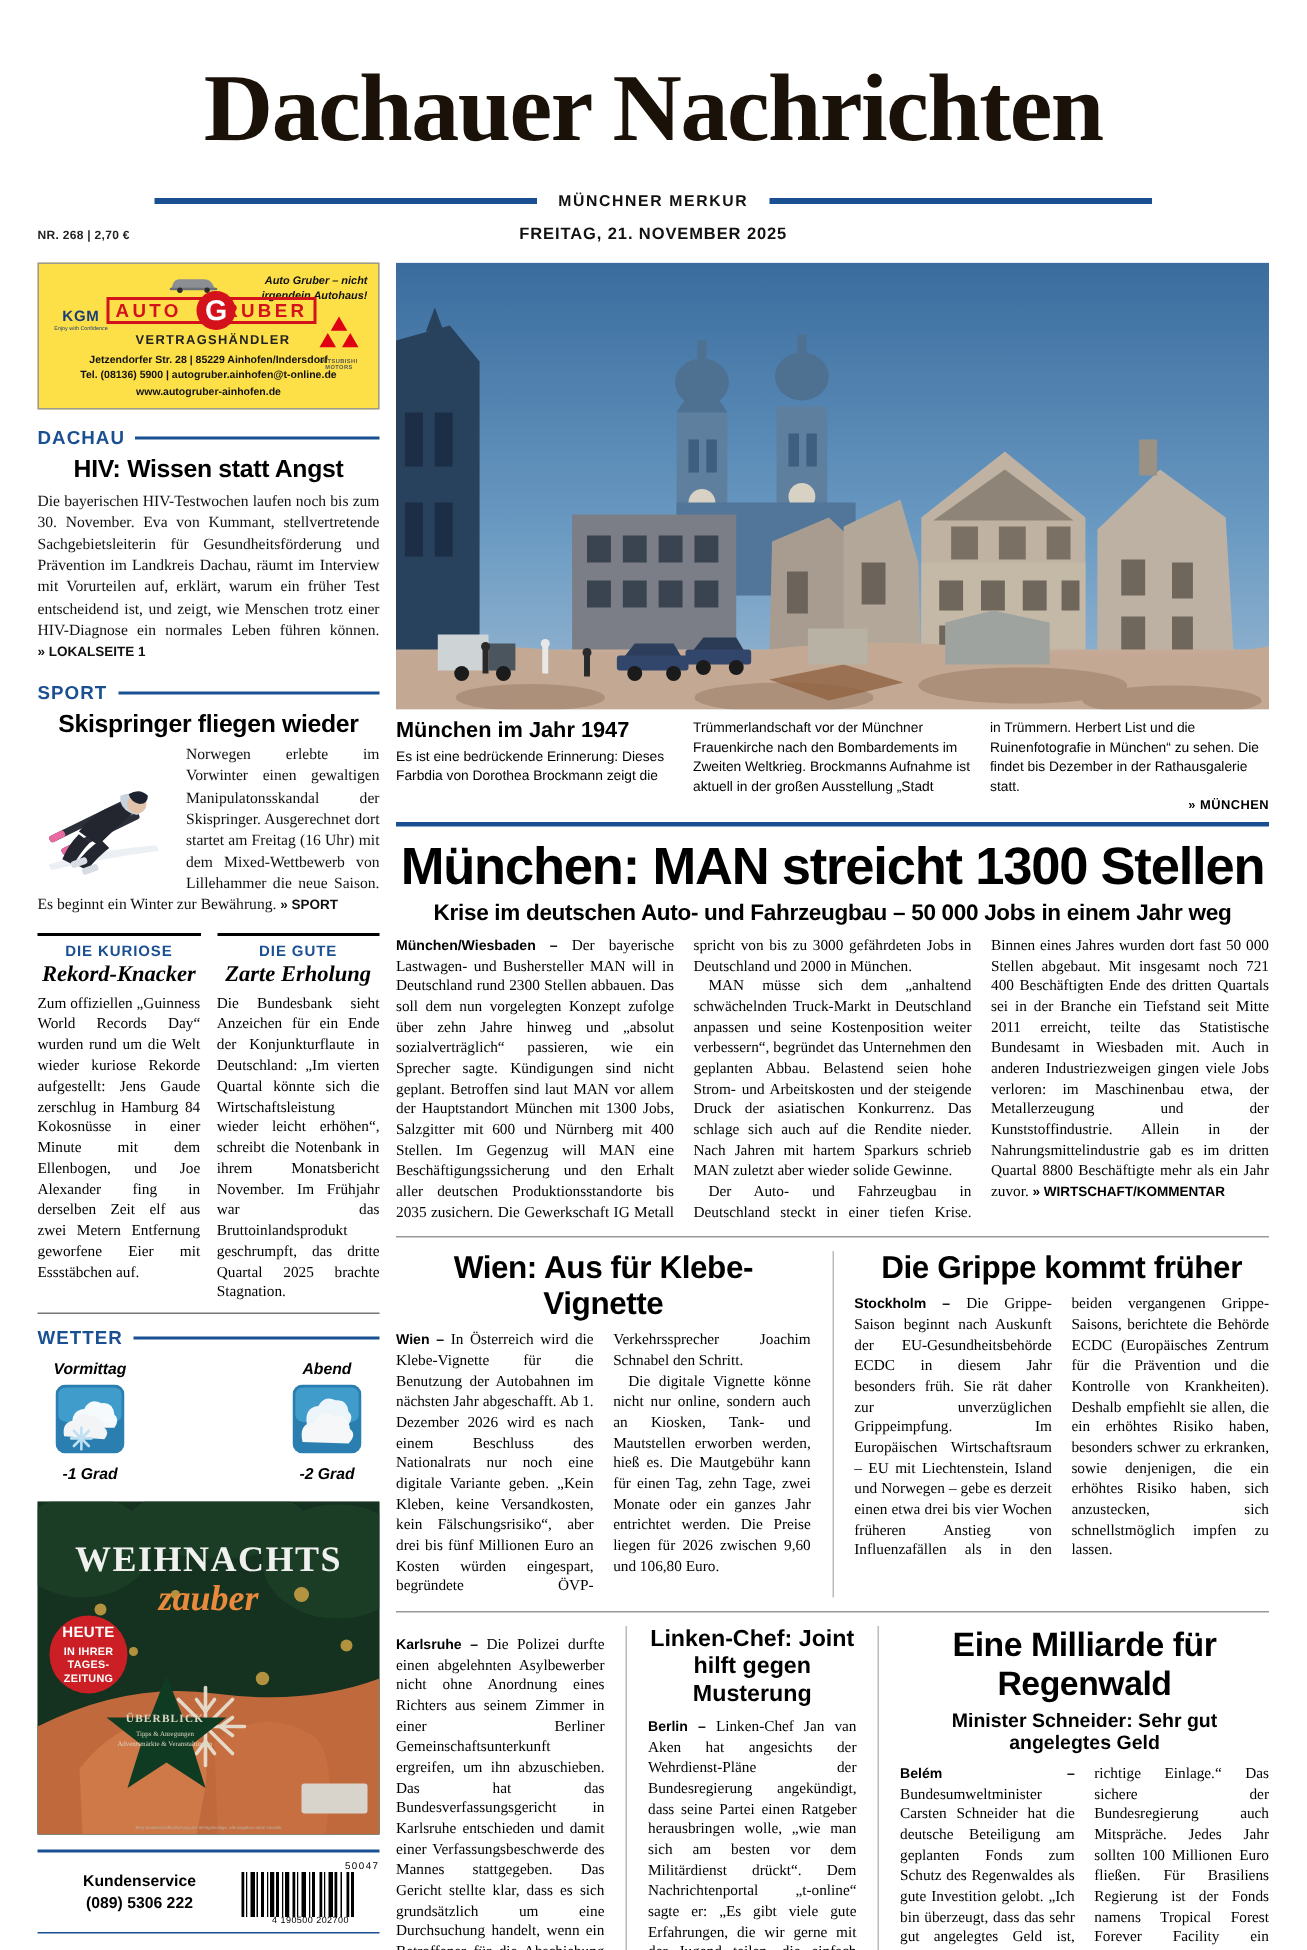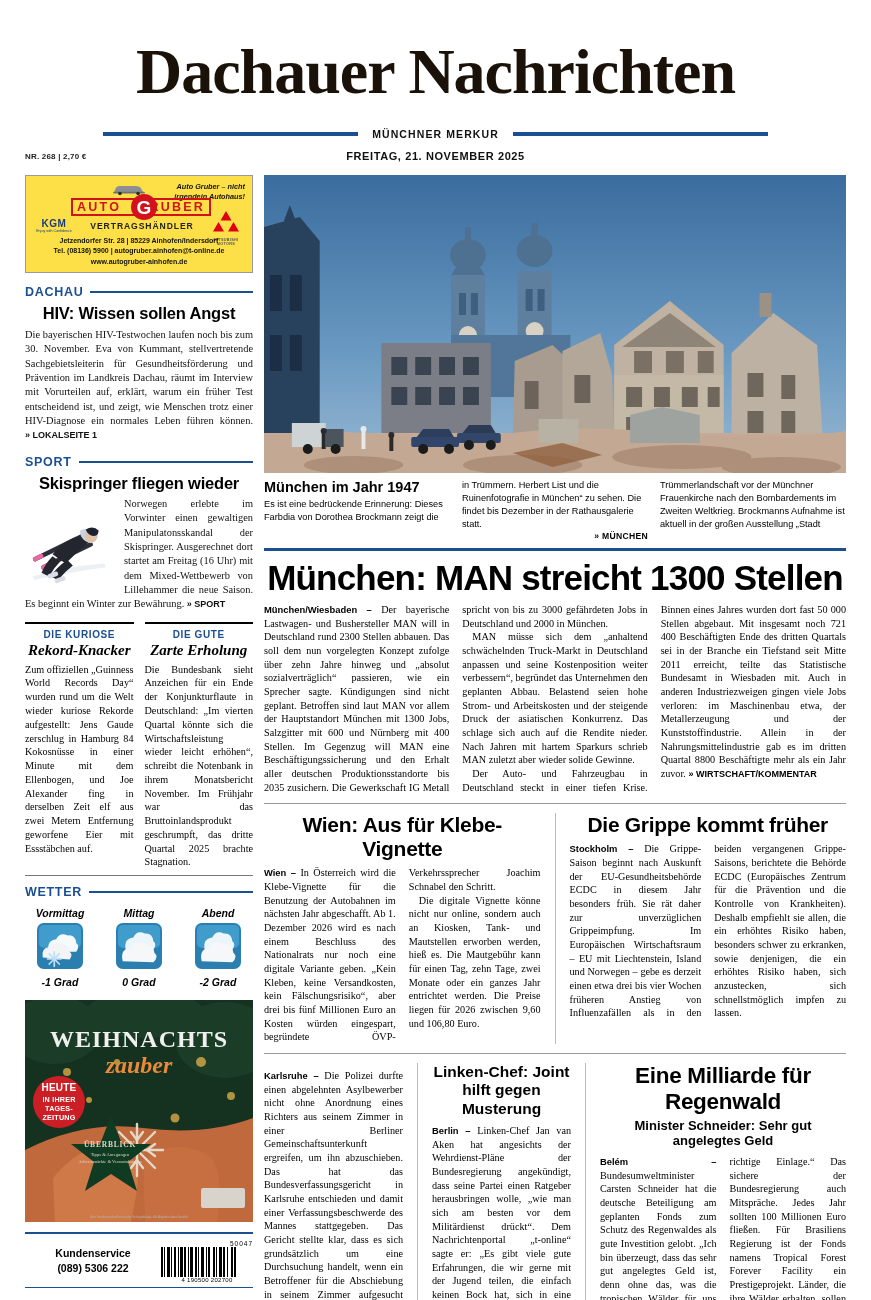--- a/index.html
+++ b/index.html
@@ -83,21 +83,21 @@
     position:absolute; left:60px; top:-4px; width:26px; height:26px;
     border-radius:50%; background:#d4121c; color:#fff; font-size:19px;
     font-weight:bold; display:flex; align-items:center; justify-content:center;
     line-height:1;
   }
   .ad-vertrag {
     position:absolute; left:52px; top:45px; width:128px; text-align:center;
     font-size:8.6px; font-weight:bold; letter-spacing:.9px; color:#222;
   }
   .ad-kgm {
-    position:absolute; left:8px; top:42px; width:40px; text-align:center;
+    position:absolute; left:8px; top:30px; width:40px; text-align:center;
   }
   .ad-kgm-t { font-size:10px; font-weight:bold; color:#1a3c7a; letter-spacing:.5px;}
   .ad-kgm-s { font-size:3.6px; color:#1a3c7a; }
   .ad-mitsu { position:absolute; right:6px; top:34px; width:40px; text-align:center; }
   .ad-mitsu-s { font-size:3.8px; font-weight:bold; color:#555; letter-spacing:.3px; }
   .ad-addr {
     position:absolute; left:6px; right:6px; bottom:5px; text-align:center;
     font-size:7px; font-weight:bold; line-height:1.5; color:#111;
   }
 
@@ -296,21 +296,21 @@
           <div>Jetzendorfer Str. 28 | 85229 Ainhofen/Indersdorf</div>
           <div>Tel. (08136) 5900 | autogruber.ainhofen@t-online.de</div>
           <div>www.autogruber-ainhofen.de</div>
         </div>
       </div>
 
       <div class="section-head">
         <div class="section-label">DACHAU</div>
         <div class="section-rule"></div>
       </div>
-      <div class="left-headline">HIV: Wissen sollen Angst</div>
+      <div class="left-headline">HIV: Wissen statt Angst</div>
       <div class="serif-body"><span>Die bayerischen HIV-Testwochen laufen noch bis zum 30. November. Eva von Kummant, stellvertretende Sachgebietsleiterin für Gesundheitsförderung und Prävention im Landkreis Dachau, räumt im Interview mit Vorurteilen auf, erklärt, warum ein früher Test entscheidend ist, und zeigt, wie Menschen trotz einer HIV-Diagnose ein normales Leben führen können.</span> <span class="ref">» LOKALSEITE 1</span></div>
 
       <div class="section-head">
         <div class="section-label">SPORT</div>
         <div class="section-rule"></div>
       </div>
       <div class="left-headline">Skispringer fliegen wieder</div>
       <div class="sport-flow">
         <svg class="ski-img" viewBox="0 0 100 104">
           <rect width="100" height="104" fill="#fff"></rect>
@@ -368,32 +368,20 @@
             <g stroke="#bfe0f2" stroke-width="1.8" stroke-linecap="round">
               <line x1="18" y1="30" x2="18" y2="45"></line>
               <line x1="11" y1="37.5" x2="25" y2="37.5"></line>
               <line x1="12.8" y1="32.2" x2="23.2" y2="42.8"></line>
               <line x1="23.2" y1="32.2" x2="12.8" y2="42.8"></line>
             </g>
           </svg>
           <div class="w-temp">-1 Grad</div>
         </div>
         <div class="w-cell">
-          <div class="w-label">Mittag</div>
-          <svg class="w-icon" viewBox="0 0 48 48">
-            <rect width="48" height="48" rx="7" fill="#2b7fb0"></rect>
-            <rect x="2" y="2" width="44" height="24" rx="5" fill="#3f9ccb"></rect>
-            <g fill="#fff">
-              <path d="M10 28 Q8 16 18 15 Q22 7 30 11 Q38 10 39 19 Q43 22 39 28 Z" opacity=".9"></path>
-              <path d="M7 40 Q4 27 15 26 Q20 17 29 22 Q39 21 40 31 Q45 35 39 41 Z" fill="#f6f7f8"></path>
-            </g>
-          </svg>
-          <div class="w-temp">0 Grad</div>
-        </div>
-        <div class="w-cell">
           <div class="w-label">Abend</div>
           <svg class="w-icon" viewBox="0 0 48 48">
             <rect width="48" height="48" rx="7" fill="#2b7fb0"></rect>
             <rect x="2" y="2" width="44" height="24" rx="5" fill="#3f9ccb"></rect>
             <g fill="#fff">
               <path d="M10 28 Q8 16 18 15 Q22 7 30 11 Q38 10 39 19 Q43 22 39 28 Z" opacity=".9"></path>
               <path d="M7 40 Q4 27 15 26 Q20 17 29 22 Q39 21 40 31 Q45 35 39 41 Z" fill="#f6f7f8"></path>
             </g>
           </svg>
           <div class="w-temp">-2 Grad</div>
@@ -651,30 +639,31 @@
           </g>
         </svg>
       </div>
 
       <div class="caption-grid">
         <div class="cap-col">
           <div class="cap-title">München im Jahr 1947</div>
           <div class="cap-body">Es ist eine bedrückende Erinnerung: Dieses Farbdia von Dorothea Brockmann zeigt die</div>
         </div>
         <div class="cap-col">
+          <div class="cap-body">Trümmerlandschaft vor der Münchner Frauenkirche nach den Bombardements im Zweiten Weltkrieg. Brockmanns Aufnahme ist aktuell in der großen Ausstellung „Stadt</div>
+        </div>
+        <div class="cap-col">
           <div class="cap-body">in Trümmern. Herbert List und die Ruinenfotografie in München“ zu sehen. Die findet bis Dezember in der Rathausgalerie statt.</div>
           <div class="cap-ref">» MÜNCHEN</div>
         </div>
-        <div class="cap-col">
-          <div class="cap-body">Trümmerlandschaft vor der Münchner Frauenkirche nach den Bombardements im Zweiten Weltkrieg. Brockmanns Aufnahme ist aktuell in der großen Ausstellung „Stadt</div>
-        </div>
       </div>
       <div class="rule-thick-blue"></div>
 
       <div class="lead-headline">München: MAN streicht 1300 Stellen</div>
+      <div class="lead-sub">Krise im deutschen Auto- und Fahrzeugbau – 50 000 Jobs in einem Jahr weg</div>
       <div class="cols-3 art-body">
         <p class="first"><span class="dateline">München/Wiesbaden –</span><span> Der bayerische Lastwagen- und Bushersteller MAN will in Deutschland rund 2300 Stellen abbauen. Das soll dem nun vorgelegten Konzept zufolge über zehn Jahre hinweg und „absolut sozialverträglich“ passieren, wie ein Sprecher sagte. Kündigungen sind nicht geplant. Betroffen sind laut MAN vor allem der Hauptstandort München mit 1300 Jobs, Salzgitter mit 600 und Nürnberg mit 400 Stellen. Im Gegenzug will MAN eine Beschäftigungssicherung und den Erhalt aller deutschen Produktionsstandorte bis 2035 zusichern. Die Gewerkschaft IG Metall spricht von bis zu 3000 gefährdeten Jobs in Deutschland und 2000 in München.</span></p>
         <p>MAN müsse sich dem „anhaltend schwächelnden Truck-Markt in Deutschland anpassen und seine Kostenposition weiter verbessern“, begründet das Unternehmen den geplanten Abbau. Belastend seien hohe Strom- und Arbeitskosten und der steigende Druck der asiatischen Konkurrenz. Das schlage sich auch auf die Rendite nieder. Nach Jahren mit hartem Sparkurs schrieb MAN zuletzt aber wieder solide Gewinne.</p>
         <p><span>Der Auto- und Fahrzeugbau in Deutschland steckt in einer tiefen Krise. Binnen eines Jahres wurden dort fast 50 000 Stellen abgebaut. Mit insgesamt noch 721 400 Beschäftigten Ende des dritten Quartals sei in der Branche ein Tiefstand seit Mitte 2011 erreicht, teilte das Statistische Bundesamt in Wiesbaden mit. Auch in anderen Industriezweigen gingen viele Jobs verloren: im Maschinenbau etwa, der Metallerzeugung und der Kunststoffindustrie. Allein in der Nahrungsmittelindustrie gab es im dritten Quartal 8800 Beschäftigte mehr als ein Jahr zuvor.</span> <span class="end-ref">» WIRTSCHAFT/KOMMENTAR</span></p>
       </div>
       <div class="rule-thin"></div>
 
       <div class="mid-row">
         <div class="mid-col">
           <div class="mid-headline">Wien: Aus für Klebe-Vignette</div>

